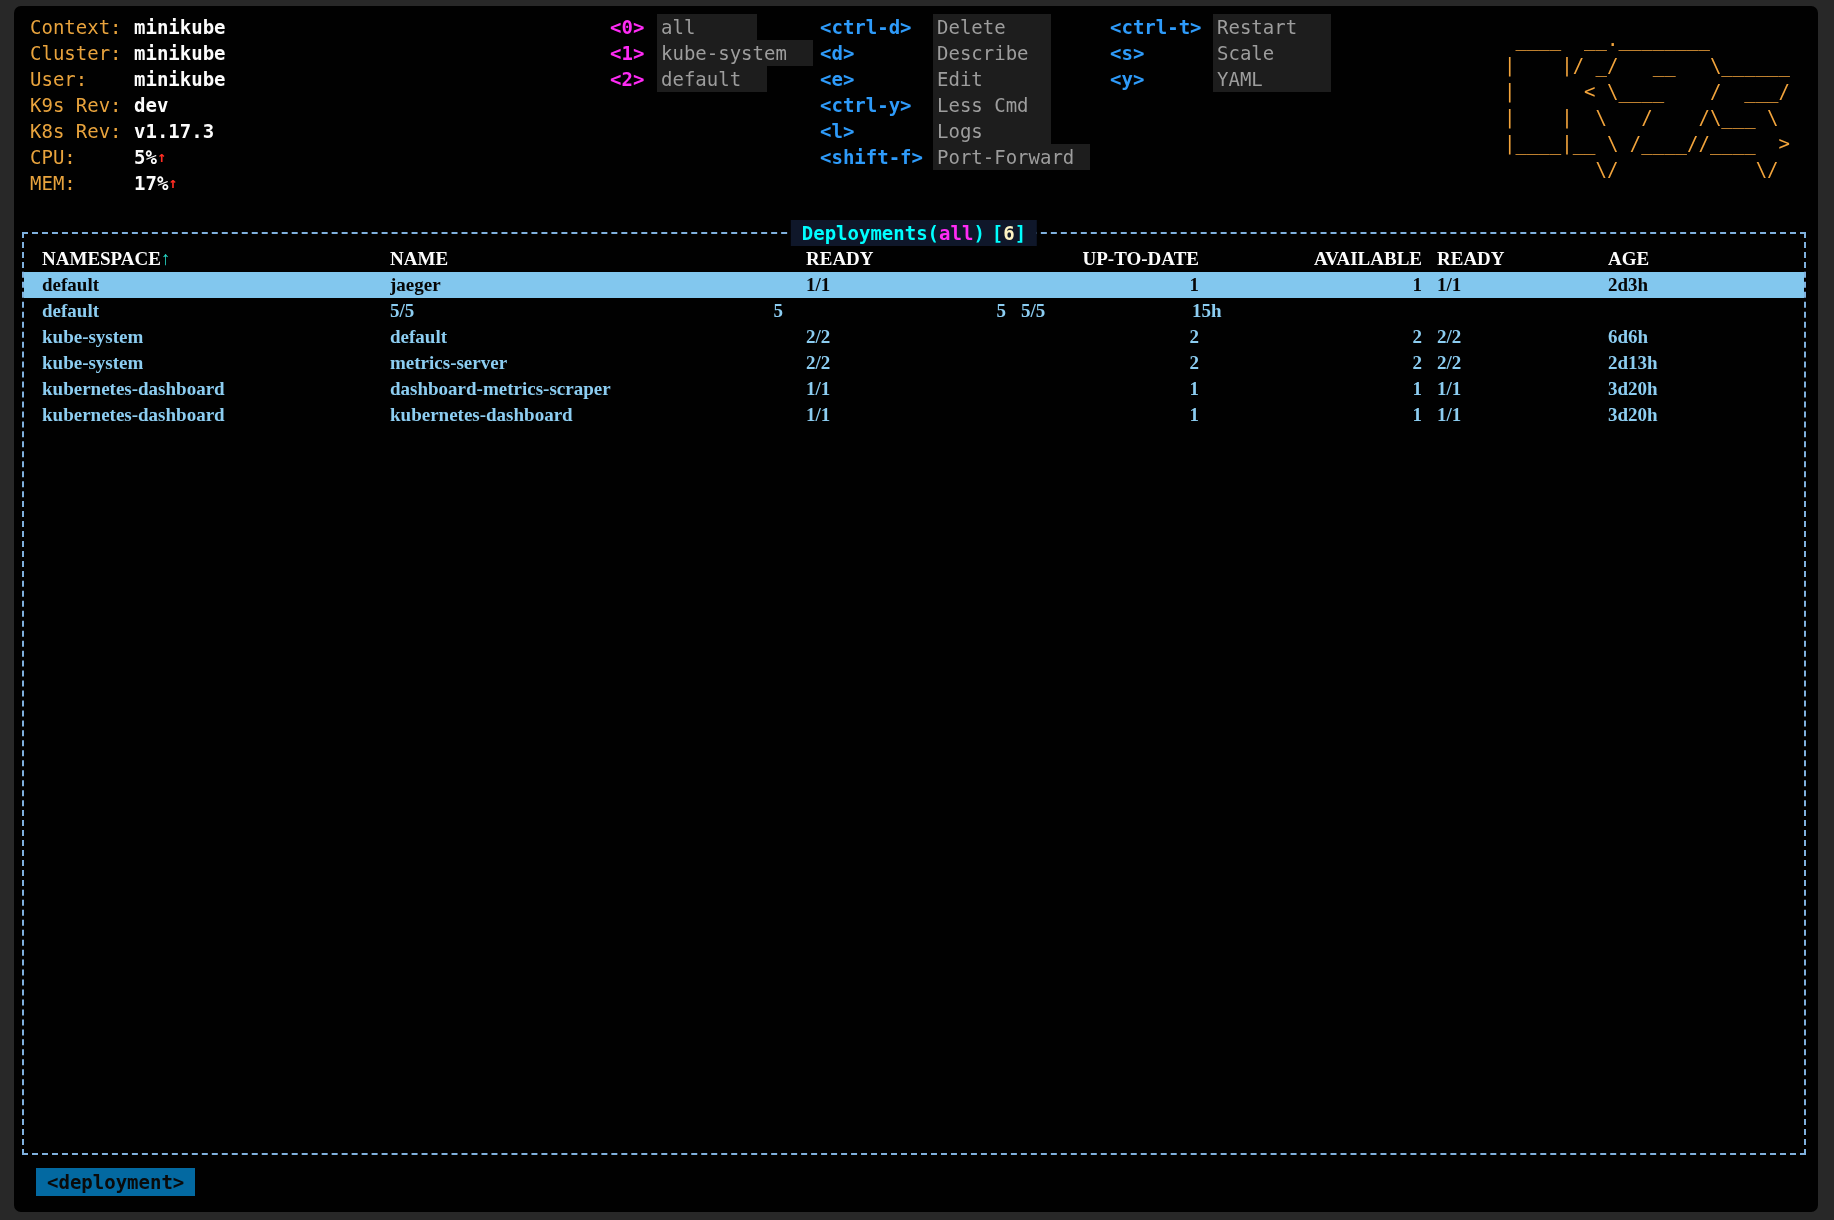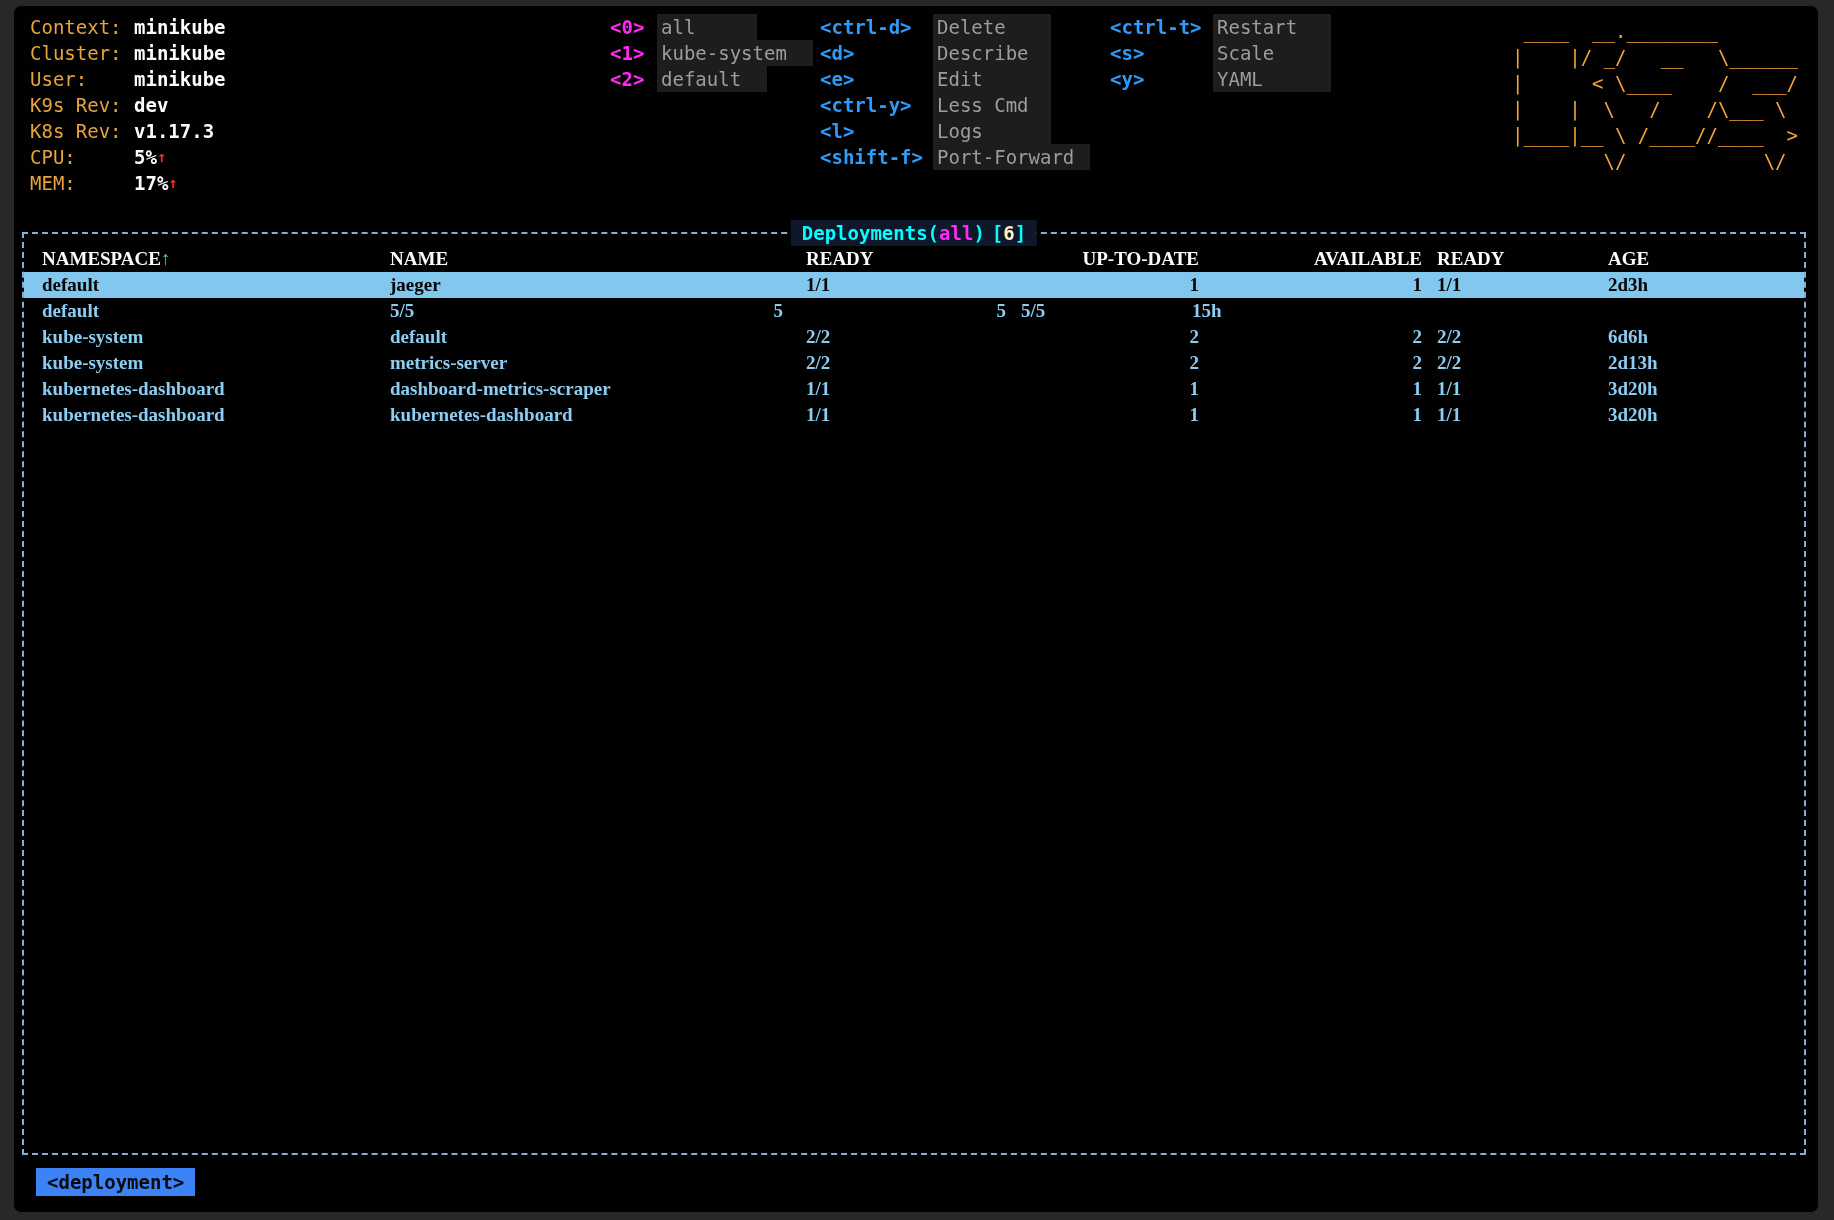--- a/index.html
+++ b/index.html
@@ -37,21 +37,21 @@
   .hk-label {
     color: #9d9d9d; background: #1d1d1d;
     display: inline-block; min-width: 118px;
     padding: 0 16px 0 4px; white-space: pre;
   }
   .ns-menu .hk-label { min-width: 100px; padding-right: 26px; }
 
   
   .logo {
     position: absolute; top: 4px; right: 12px;
-    margin: 8px; color: #f2a43c;
+    margin: 16px; color: #f2a43c;
     font-family: "DejaVu Sans Mono", "Liberation Mono", monospace;
     font-size: 19px; line-height: 26px; white-space: pre;
   }
 
   
   .frame {
     position: absolute; left: 8px; top: 226px;
     width: 1784px; height: 923px;
     border: 2px dashed #7fb0dd;
   }
@@ -80,21 +80,21 @@
   .c-rd  { width: 200px; }
   .c-ut  { width: 193px; text-align: right; }
   .c-av  { width: 223px; text-align: right; }
   .c-rd2 { width: 186px; padding-left: 15px; }
   .c-age { flex: 1 1 auto; }
   .sort-arrow { color: #26d7c5; }
 
   
   .crumb {
     position: absolute; left: 22px; top: 1162px;
-    background: #3b82f6; color: #0a0a0a;
+    background: #0369a1; color: #0a0a0a;
     font-weight: bold; padding: 1px 11px;
     white-space: pre;
   }
 </style>
 </head>
 <body>
 
 <div class="terminal">
 
   <div class="info">

